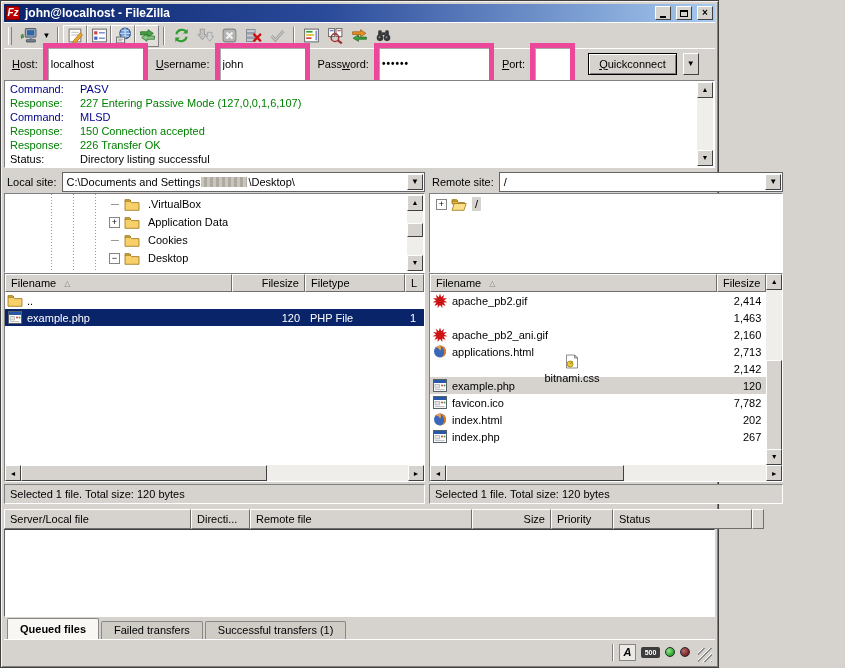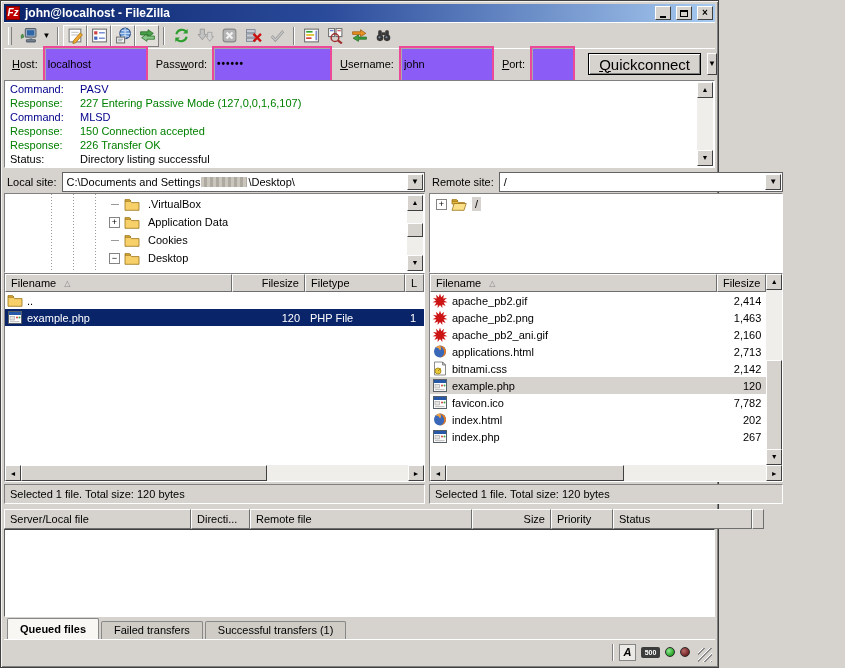--- a/index.html
+++ b/index.html
@@ -29,25 +29,25 @@
   .tb-sep { width:2px; height:18px; border-left:1px solid #808080; border-right:1px solid #fff; margin:0 4px; }
   .tb-btn { width:24px; height:22px; display:flex; align-items:center; justify-content:center; flex:none; }
   .tb-btn.toggled { border:1px solid; border-color:#fff #808080 #808080 #fff; background:#e2dfda; }
   .tb-btn svg, .tb-ico svg { width:17px; height:17px; display:block; }
   .tb-drop { width:13px; height:22px; font-size:8px; display:flex; align-items:center; justify-content:center; color:#000; }
 
   
   .qcbar { height:30px; flex:none; display:flex; align-items:center; gap:5px; padding:0 8px; border-top:1px solid #fff; }
   .qc-field { display:flex; align-items:center; gap:5px; margin-right:8px; }
   .qc-label { font-size:11px; white-space:nowrap; }
-  .qc-input { height:20px; border:2px solid #ec4899; box-shadow:inset 1px 1px 0 #aaa; background:#8b5cf6;
+  .qc-input { height:20px; border:5px solid #ec4899; box-shadow:inset 1px 1px 0 #aaa; background:#ffffff;
               font-size:11px; padding:16px 3px; }
   .qc-pass { font-weight:bold; letter-spacing:1px; font-size:10px; }
   .qc-btn { height:22px; border:1px solid #000; background:#d6d3ce; box-shadow:inset 1px 1px 0 #fff, inset -1px -1px 0 #808080;
-            padding:2px 10px; font-size:15px; white-space:nowrap; }
+            padding:2px 10px; font-size:11px; white-space:nowrap; }
   .qc-btn-drop { width:16px; height:22px; background:#d6d3ce; border:1px solid; border-color:#fff #404040 #404040 #fff;
                  font-size:8px; display:flex; align-items:center; justify-content:center; margin-left:1px; }
 
   
   .logbox { height:88px; flex:none; background:#fff; border:1px solid; border-color:#808080 #fff #fff #808080;
             margin:2px 0; position:relative; overflow:hidden; padding:1px 18px 0 1px; }
   .log-line { display:flex; font-size:11px; line-height:14px; white-space:nowrap; }
   .log-label { width:74px; flex:none; padding-left:4px; }
   .log-line.command { color:#00008b; }
   .log-line.response { color:#008000; }
@@ -305,26 +305,26 @@
       </div>
     </div>
 
   <div class="qcbar">
     <span id="qc-fields" style="display:flex;align-items:center;">
         <span class="qc-field">
           <span class="qc-label"><u>H</u>ost:</span>
           <input class="qc-input" value="localhost" style="width: 105px;">
         </span>
         <span class="qc-field">
+          <span class="qc-label"><u>U</u>sername:</span>
+          <input class="qc-input" value="john" style="width: 95px;">
+        </span>
+        <span class="qc-field">
           <span class="qc-label">Pass<u>w</u>ord:</span>
           <input class="qc-input qc-pass" value="••••••" style="width: 120px;">
-        </span>
-        <span class="qc-field">
-          <span class="qc-label"><u>U</u>sername:</span>
-          <input class="qc-input" value="john" style="width: 95px;">
         </span>
         <span class="qc-field">
           <span class="qc-label"><u>P</u>ort:</span>
           <input class="qc-input" style="width: 45px;">
         </span>
       </span>
     <button class="qc-btn" id="qc-button"><u>Q</u>uickconnect</button>
     <div class="qc-btn-drop">▼</div>
   </div>
 
@@ -526,28 +526,20 @@
                     <span class="ficon">
                       <svg viewBox="0 0 16 15">
                         <path d="M8 0.5 L9.2 4.2 12 1.8 11.2 5.4 15 5 L12 7.4 15.4 9.2 11.6 9.6 13.6 13 10.2 11.4 10.4 15 8 12 5.6 15 5.8 11.4 2.4 13 4.4 9.6 0.6 9.2 4 7.4 1 5 4.8 5.4 4 1.8 6.8 4.2z" fill="#cc1414"></path>
                       </svg>
                     </span>
                     <span>apache_pb2.gif</span>
                   </div>
                   <div class="fcell r fill">2,414</div>
                 </div>
                 <div class="frow">
-                  <div class="fcell name" style="width: 287px;">
-                    <span class="ficon">
-                      <svg viewBox="0 0 16 15">
-                        <path d="M8 0.5 L9.2 4.2 12 1.8 11.2 5.4 15 5 L12 7.4 15.4 9.2 11.6 9.6 13.6 13 10.2 11.4 10.4 15 8 12 5.6 15 5.8 11.4 2.4 13 4.4 9.6 0.6 9.2 4 7.4 1 5 4.8 5.4 4 1.8 6.8 4.2z" fill="#cc1414"></path>
-                      </svg>
-                    </span>
-                    <span>apache_pb2.png</span>
-                  </div>
                   <div class="fcell r fill">1,463</div>
                 </div>
                 <div class="frow">
                   <div class="fcell name" style="width: 287px;">
                     <span class="ficon">
                       <svg viewBox="0 0 16 15">
                         <path d="M8 0.5 L9.2 4.2 12 1.8 11.2 5.4 15 5 L12 7.4 15.4 9.2 11.6 9.6 13.6 13 10.2 11.4 10.4 15 8 12 5.6 15 5.8 11.4 2.4 13 4.4 9.6 0.6 9.2 4 7.4 1 5 4.8 5.4 4 1.8 6.8 4.2z" fill="#cc1414"></path>
                       </svg>
                     </span>
                     <span>apache_pb2_ani.gif</span>
@@ -561,21 +553,21 @@
                         <circle cx="8" cy="7.5" r="6" fill="#3a68b8"></circle>
                         <path d="M8 1.5 a6 6 0 0 1 6 6 a6 6 0 0 1 -6 6 c3.2 -1.2 4.6 -3.2 4.1 -6.2 c-.4 -2.4 -2 -4.2 -4.1 -5.8z" fill="#e87c1e"></path>
                         <path d="M8 1.5 a6 6 0 0 0 -4.2 1.9 c2.1 0 3.3 1.1 4.2 3.1 c1.4 -1.2 1.4 -3.2 0 -5z" fill="#f0a040"></path>
                       </svg>
                     </span>
                     <span>applications.html</span>
                   </div>
                   <div class="fcell r fill">2,713</div>
                 </div>
                 <div class="frow">
-                  <div class="fcell name" style="width: 287px;">
+                  <div class="fcell name" style="width: 287px; flex-direction: column;">
                     <span class="ficon">
                       <svg viewBox="0 0 16 15">
                         <path d="M2.5 1 h8 l3 3 v10 h-11z" fill="#fff" stroke="#707070" stroke-width="0.8"></path>
                         <path d="M10.5 1 v3 h3z" fill="#d8d8d8" stroke="#707070" stroke-width="0.8"></path>
                         <circle cx="6" cy="10" r="3" fill="#e8c838" stroke="#a08010" stroke-width="0.8"></circle>
                         <path d="M6 10 l2.6 -2.6" stroke="#a08010" stroke-width="0.9"></path>
                       </svg>
                     </span>
                     <span>bitnami.css</span>
                   </div>

